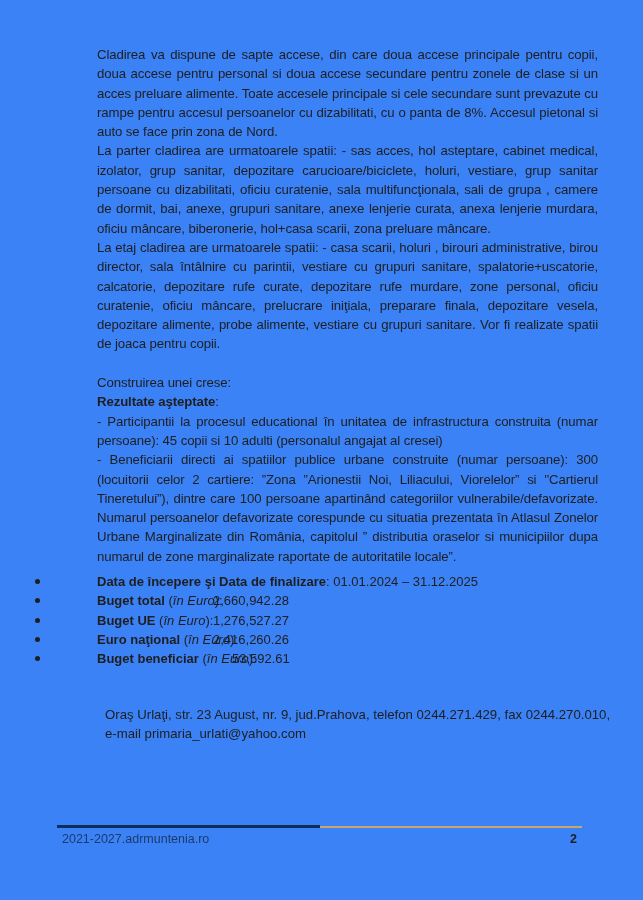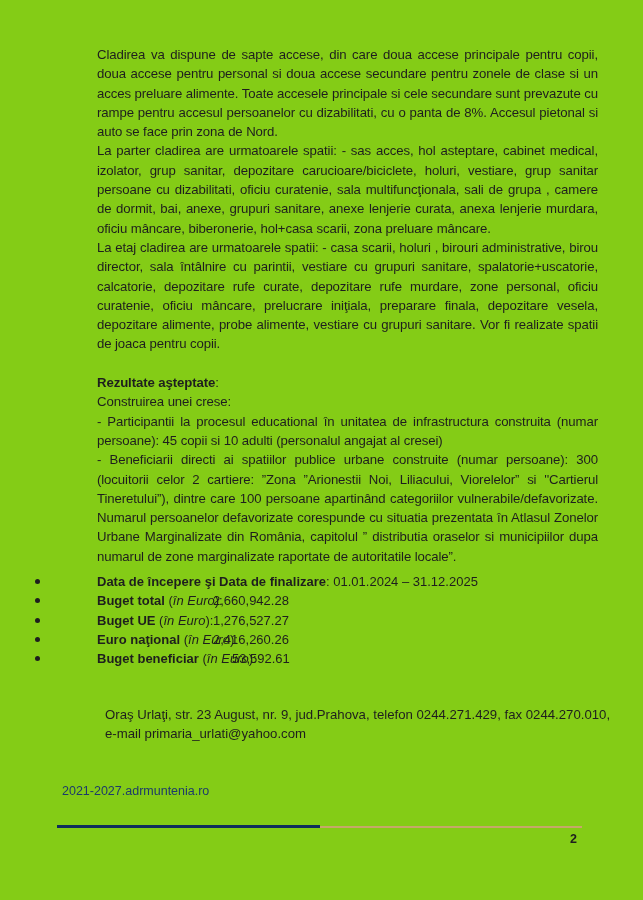--- a/index.html
+++ b/index.html
@@ -12,21 +12,21 @@
       height: 900px;
       position: relative;
       overflow: hidden;
       font-family: "Liberation Sans", "DejaVu Sans", sans-serif;
       color: #1e1e1e;
     }
     .page {
       position: absolute;
       left: 0; top: 0;
       width: 643px; height: 900px;
-      background: #84cc16;
+      background: #3b82f6;
     }
     .body-text {
       position: absolute;
       left: 97px;
       top: 45px;
       width: 501px;
       font-size: 13.2px;
       line-height: 19.3px;
       letter-spacing: -0.1px;
     }
@@ -89,21 +89,21 @@
     .footer-line.right {
       left: 320px;
       width: 262px;
       background: #c6a86a;
       height: 2px;
       top: 826px;
     }
     .footer-left {
       position: absolute;
       left: 62px;
-      top: 784px;
+      top: 832px;
       font-size: 12.5px;
       color: #1d3a6b;
     }
     .footer-right {
       position: absolute;
       left: 570px;
       top: 832px;
       font-size: 12.5px;
       font-weight: bold;
       color: #1e1e1e;
@@ -112,22 +112,22 @@
 </head>
 <body>
 
 <div class="page">
 
   <div class="body-text">
     <p class="para last-left">Cladirea va dispune de sapte accese, din care doua accese principale pentru copii, doua accese pentru personal si doua accese secundare pentru zonele de clase si un acces preluare alimente. Toate accesele principale si cele secundare sunt prevazute cu rampe pentru accesul persoanelor cu dizabilitati, cu o panta de 8%. Accesul pietonal si auto se face prin zona de Nord.</p>
     <p class="para last-left">La parter cladirea are urmatoarele spatii: - sas acces, hol asteptare, cabinet medical, izolator, grup sanitar, depozitare carucioare/biciclete, holuri, vestiare, grup sanitar persoane cu dizabilitati, oficiu curatenie, sala multifuncţionala, sali de grupa , camere de dormit, bai, anexe, grupuri sanitare, anexe lenjerie curata, anexa lenjerie murdara, oficiu mâncare, biberonerie, hol+casa scarii, zona preluare mâncare.</p>
     <p class="para last-left">La etaj cladirea are urmatoarele spatii: - casa scarii, holuri , birouri administrative, birou director, sala întâlnire cu parintii, vestiare cu grupuri sanitare, spalatorie+uscatorie, calcatorie, depozitare rufe curate, depozitare rufe murdare, zone personal, oficiu curatenie, oficiu mâncare, prelucrare iniţiala, preparare finala, depozitare vesela, depozitare alimente, probe alimente, vestiare cu grupuri sanitare. Vor fi realizate spatii de joaca pentru copii.</p>
     <div class="spacer"></div>
+    <p class="para">Construirea unei crese:</p>
     <p class="para"><span class="heading-bold">Rezultate aşteptate</span><span>:</span></p>
-    <p class="para">Construirea unei crese:</p>
     <p class="para last-left">- Participantii la procesul educational în unitatea de infrastructura construita (numar persoane): 45 copii si 10 adulti (personalul angajat al cresei)</p>
     <p class="para last-left">- Beneficiarii directi ai spatiilor publice urbane construite (numar persoane): 300 (locuitorii celor 2 cartiere: ”Zona ”Arionestii Noi, Liliacului, Viorelelor” si ''Cartierul Tineretului”), dintre care 100 persoane apartinând categoriilor vulnerabile/defavorizate. Numarul persoanelor defavorizate corespunde cu situatia prezentata în Atlasul Zonelor Urbane Marginalizate din România, capitolul ” distributia oraselor si municipiilor dupa numarul de zone marginalizate raportate de autoritatile locale”.</p>
   </div>
 
   <ul class="bullets">
     <li>
       <span class="dot"></span>
       <span class="b">Data de începere şi Data de finalizare</span><span>: </span><span>01.01.2024 – 31.12.2025</span>
     </li>
     <li>

